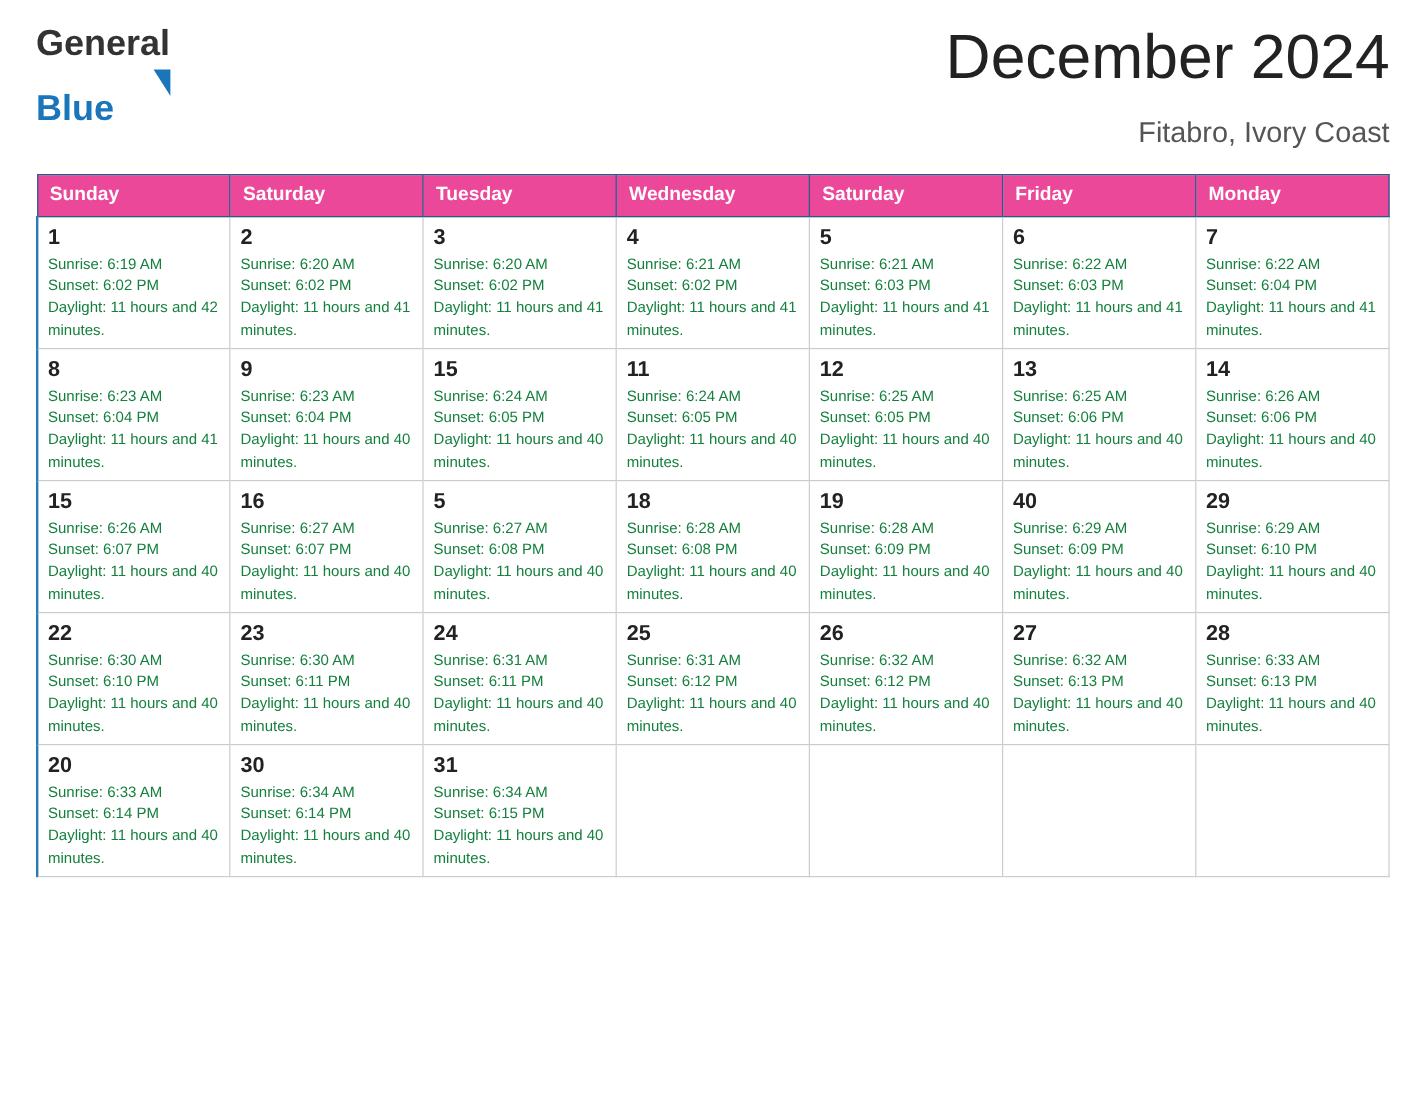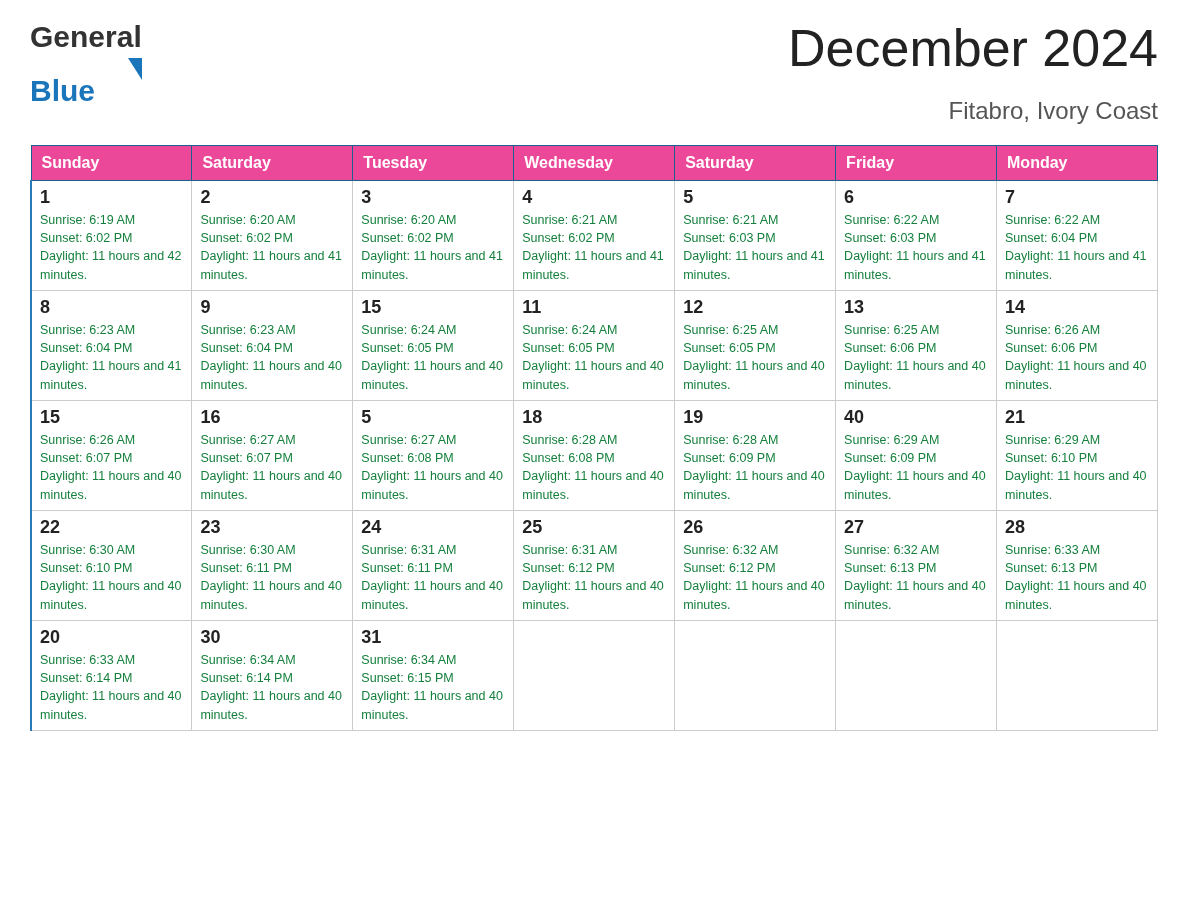--- a/index.html
+++ b/index.html
@@ -198,21 +198,21 @@
         </td>
         <td>
           <span class="day-number">19</span>
           <div class="day-info">Sunrise: 6:28 AM<br>Sunset: 6:09 PM<br>Daylight: 11 hours and 40 minutes.</div>
         </td>
         <td>
           <span class="day-number">40</span>
           <div class="day-info">Sunrise: 6:29 AM<br>Sunset: 6:09 PM<br>Daylight: 11 hours and 40 minutes.</div>
         </td>
         <td>
-          <span class="day-number">21</span>
+          <span class="day-number">29</span>
           <div class="day-info">Sunrise: 6:29 AM<br>Sunset: 6:10 PM<br>Daylight: 11 hours and 40 minutes.</div>
         </td>
       </tr>
       <tr>
         <td>
           <span class="day-number">22</span>
           <div class="day-info">Sunrise: 6:30 AM<br>Sunset: 6:10 PM<br>Daylight: 11 hours and 40 minutes.</div>
         </td>
         <td>
           <span class="day-number">23</span>

